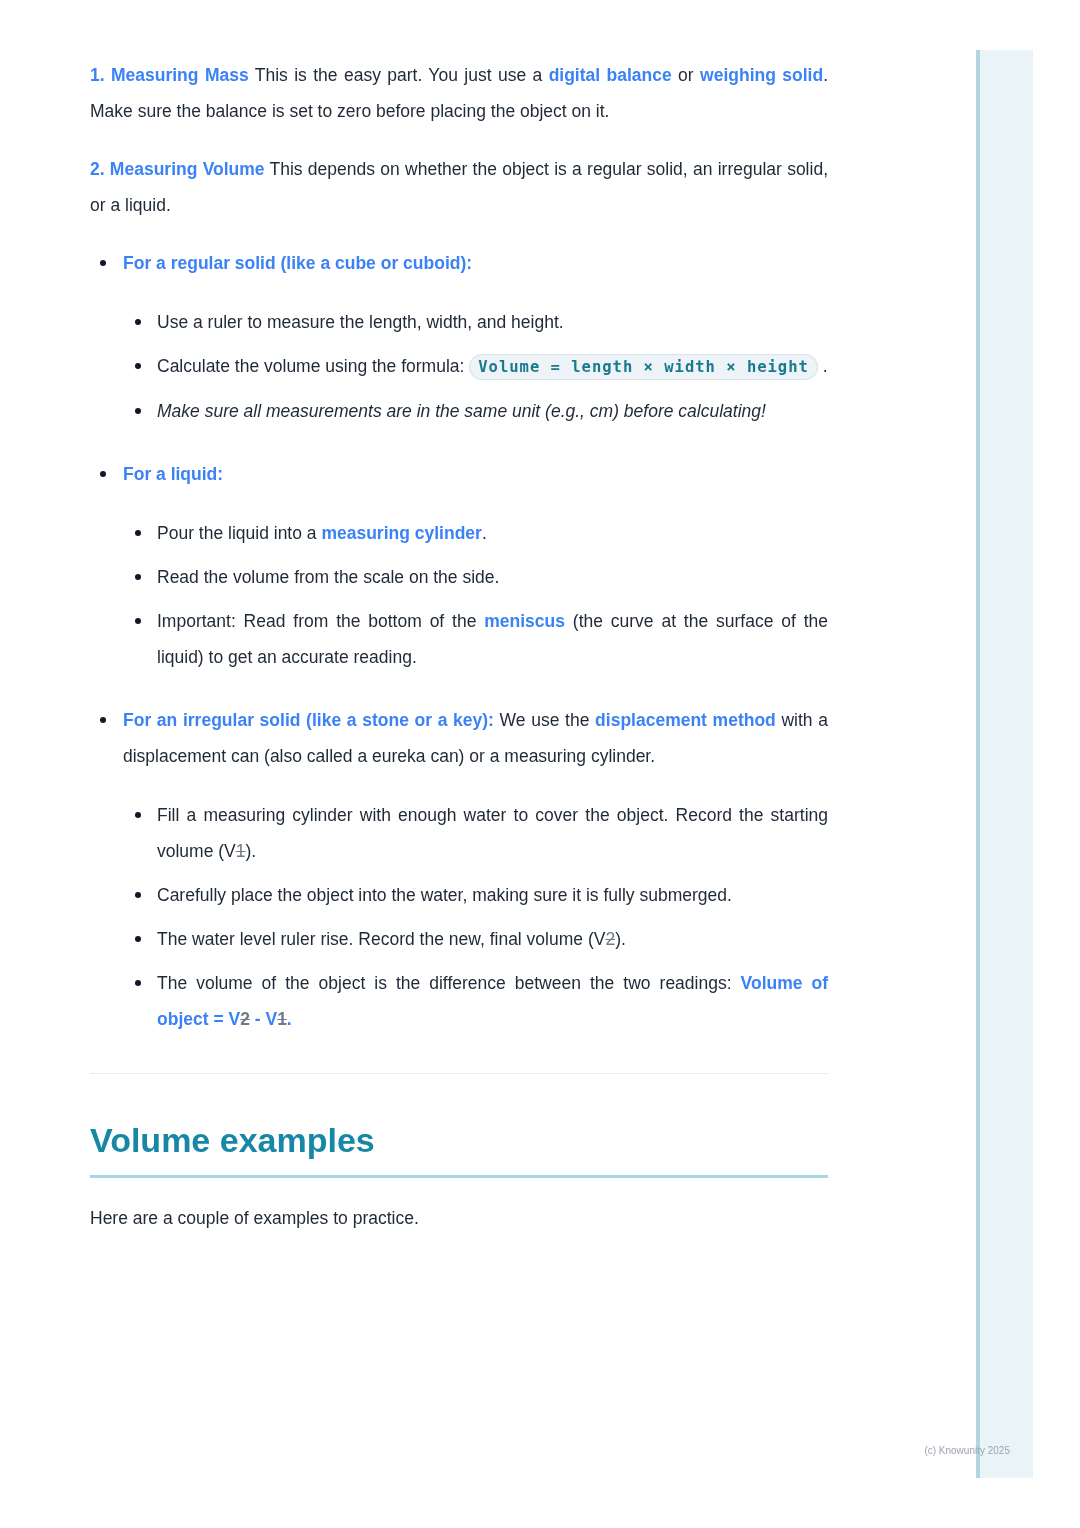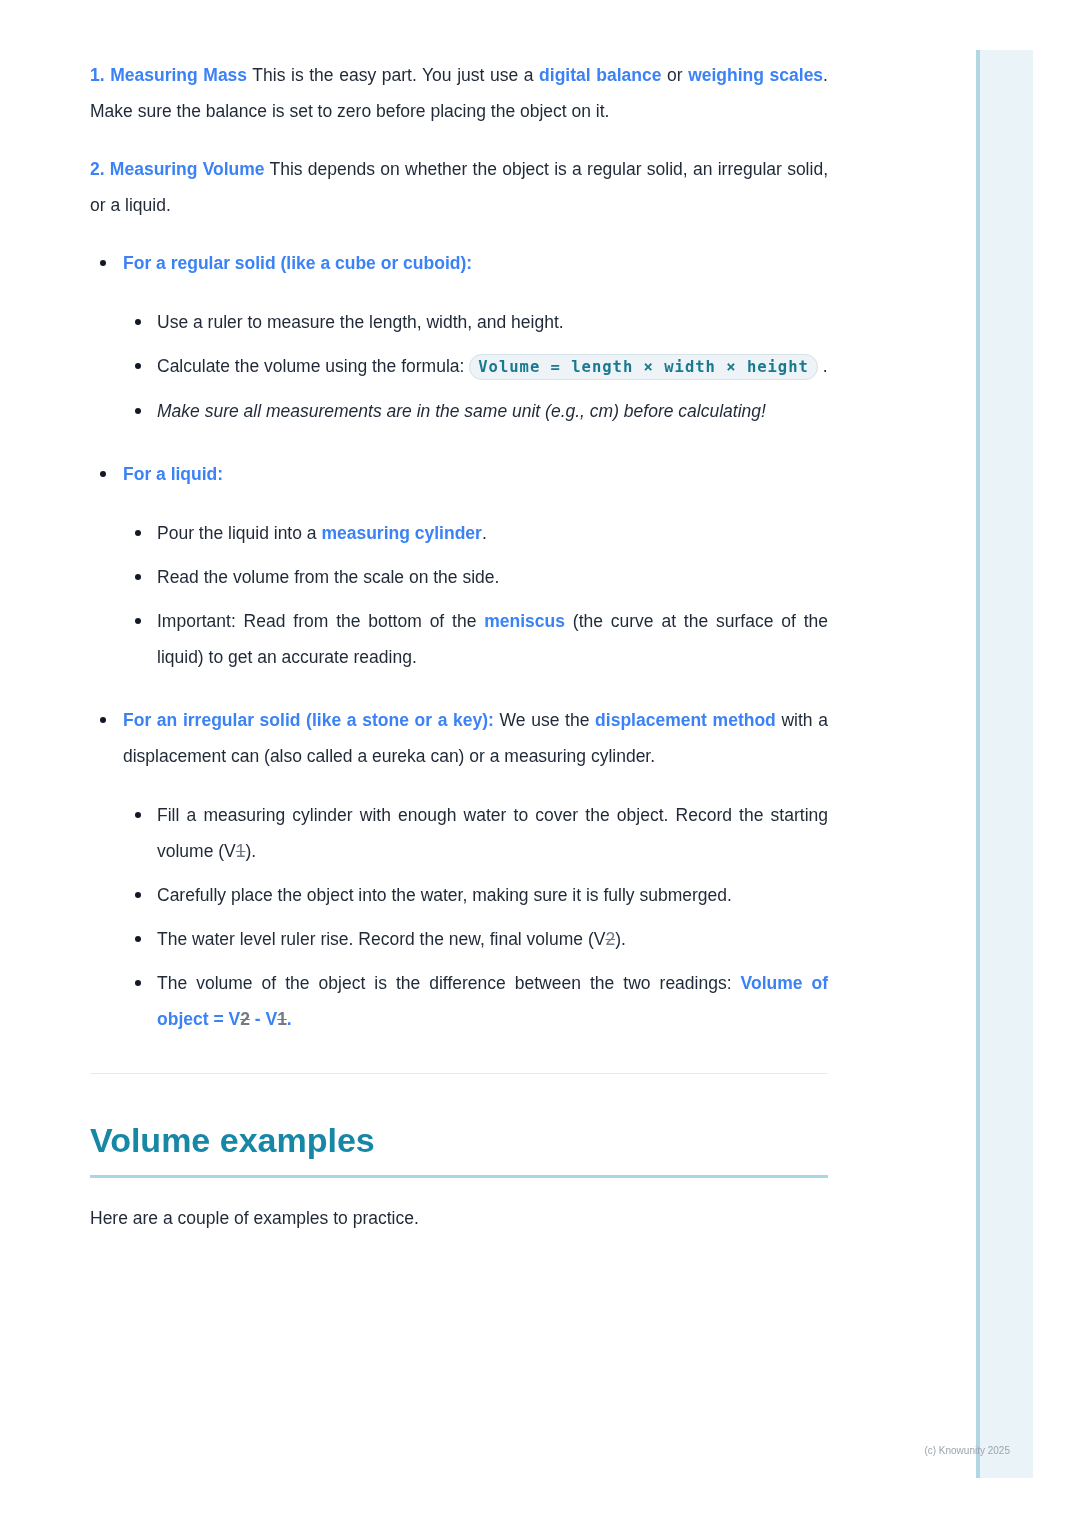--- a/index.html
+++ b/index.html
@@ -81,21 +81,21 @@
   .footer{
     position:absolute;top:1441px;right:70px;
     font-size:10px;line-height:20px;color:var(--muted-footer);
     z-index:2;
   }
 </style>
 </head>
 <body>
 
 <div class="content">
-  <p class="para"><span class="b">1. Measuring Mass</span><span> This is the easy part. You just use a </span><span class="b">digital balance</span><span> or </span><span class="b">weighing scales</span><span>. Make sure the balance is set to zero before placing the object on it.</span></p>
+  <p class="para"><span class="b">1. Measuring Mass</span><span> This is the easy part. You just use a </span><span class="b">digital balance</span><span> or </span><span class="b">weighing solid</span><span>. Make sure the balance is set to zero before placing the object on it.</span></p>
   <p class="para"><span class="b">2. Measuring Volume</span><span> This depends on whether the object is a regular solid, an irregular solid, or a liquid.</span></p>
   <ul class="l1" id="main-list">
       <li>
         <div><span class="b">For a regular solid (like a cube or cuboid):</span></div>
         <ul class="l2">
           <li><span>Use a ruler to measure the length, width, and height.</span></li>
           <li><span>Calculate the volume using the formula: </span><span class="code">Volume = length × width × height</span><span> .</span></li>
           <li><span class="i">Make sure all measurements are in the same unit (e.g., cm) before calculating!</span></li>
         </ul>
       </li>

